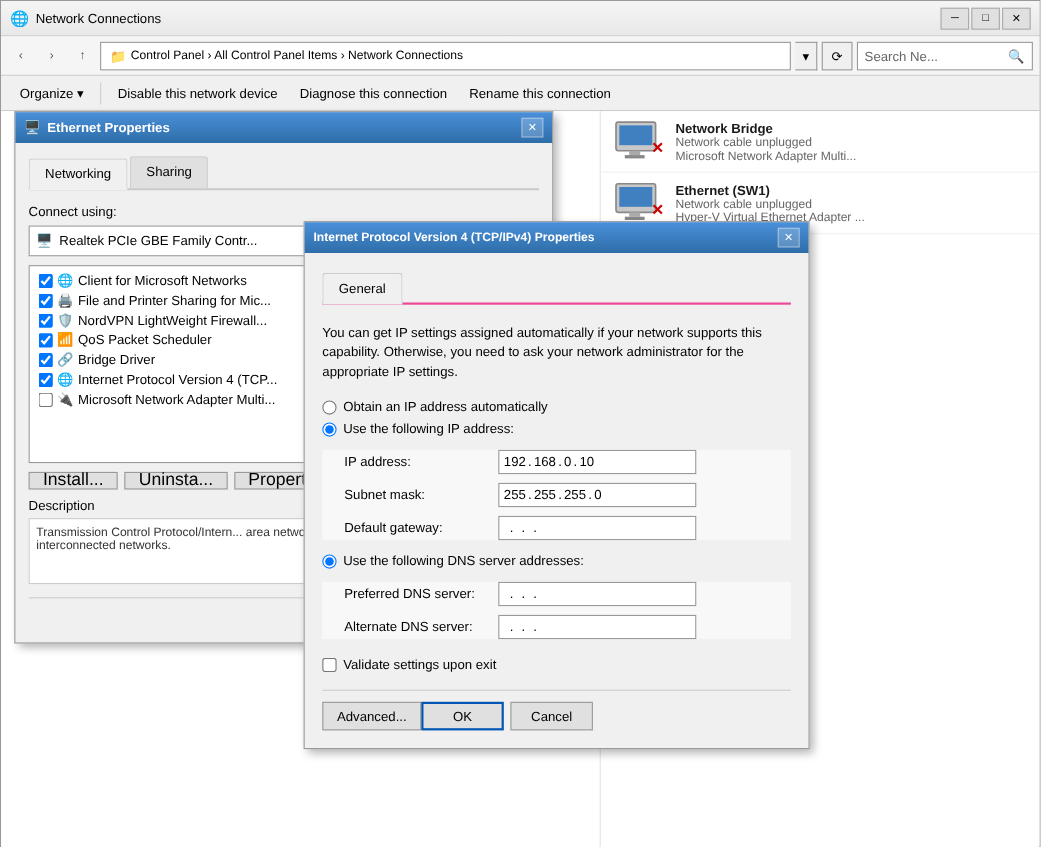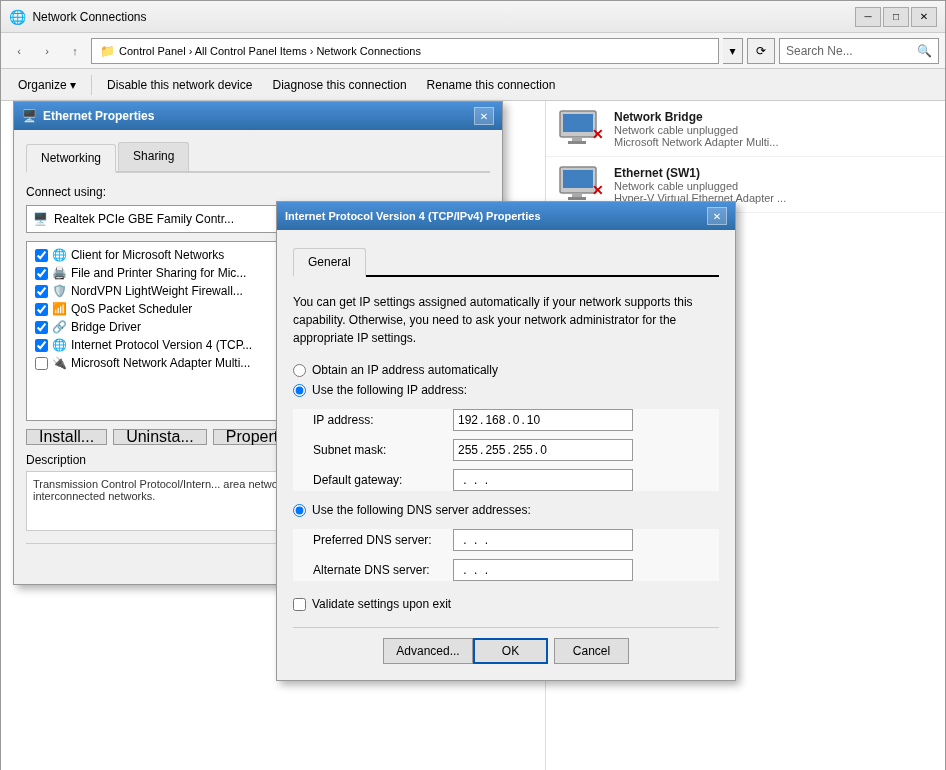--- a/index.html
+++ b/index.html
@@ -130,21 +130,21 @@
     .item-action-btns { display: flex; gap: 6px; margin-top: 8px; }
     .description-box { border: 1px solid #ccc; background: white; padding: 6px; min-height: 60px; font-size: 11px; color: #333; margin-top: 4px; }
 
     
     .ipv4-dialog {
       position: absolute; top: 200px; left: 275px; width: 460px;
       background: #f0f0f0; border: 1px solid #999; box-shadow: 4px 4px 8px rgba(0,0,0,0.3);
       pointer-events: all; z-index: 20;
     }
     .ipv4-body { padding: 16px; }
-    .ipv4-tab-bar { display: flex; border-bottom: 2px solid #000000; margin-bottom: 16px; }
+    .ipv4-tab-bar { display: flex; border-bottom: 2px solid #ec4899; margin-bottom: 16px; }
     .ipv4-tab {
       padding: 6px 14px; background: #e0e0e0; border: 1px solid #ccc; border-bottom: none;
       cursor: pointer; font-size: 12px; border-radius: 3px 3px 0 0;
     }
     .ipv4-tab.active { background: #f0f0f0; border-bottom: 2px solid #f0f0f0; position: relative; bottom: -2px; }
     .info-text { font-size: 12px; line-height: 1.5; color: #000; margin-bottom: 16px; }
 
     .radio-group { margin-bottom: 12px; }
     .radio-item { display: flex; align-items: center; gap: 6px; margin-bottom: 6px; font-size: 12px; cursor: pointer; }
     .radio-item input[type="radio"] { margin: 0; }
@@ -159,21 +159,21 @@
       display: flex; align-items: center; padding: 0 4px; font-size: 12px;
       gap: 2px;
     }
     .ip-segment { color: #000; }
     .ip-dot { color: #000; }
 
     .dns-section { margin-top: 12px; }
     .validate-row { display: flex; align-items: center; gap: 6px; margin-top: 16px; font-size: 12px; }
     .validate-row input[type="checkbox"] { margin: 0; }
     .ipv4-buttons {
-      display: flex; justify-content: center; align-items: center;
+      display: flex; justify-content: flex-start; align-items: center;
       margin-top: 16px; padding-top: 10px; border-top: 1px solid #ccc;
     }
     .advanced-btn {
       min-width: 90px; height: 26px; padding: 0 12px;
       background: #e0e0e0; border: 1px solid #999; cursor: pointer; font-size: 12px;
     }
     .ok-cancel { display: flex; gap: 6px; }
     .ok-btn {
       min-width: 75px; height: 26px; padding: 0 12px;
       background: #e0e0e0; border: 2px solid #0056b3; cursor: pointer; font-size: 12px;

